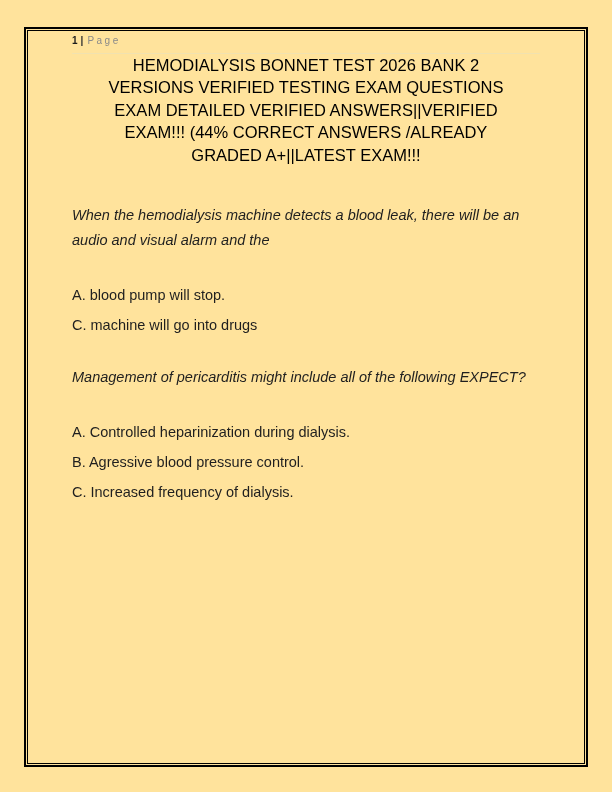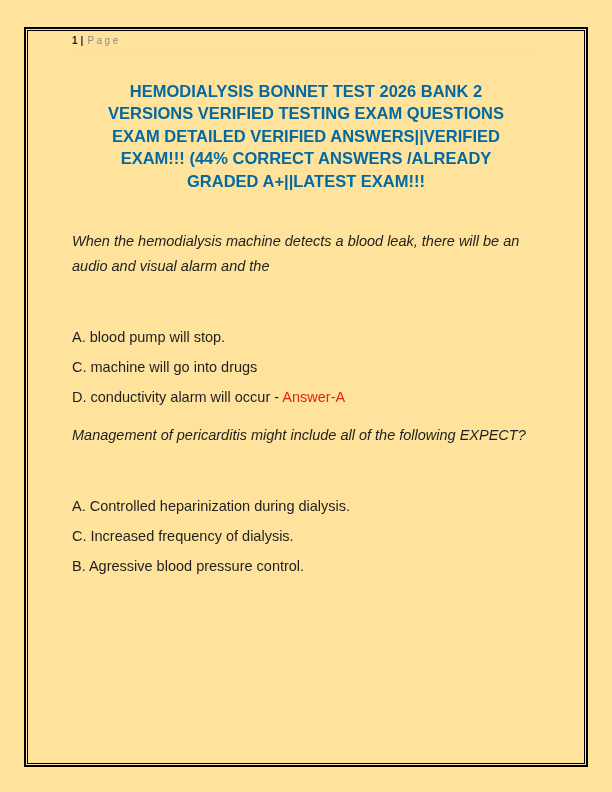--- a/index.html
+++ b/index.html
@@ -21,33 +21,33 @@
   }
   .header {
     display:flex; align-items:baseline;
     border-bottom:1px solid #f1e2b0;
     padding-bottom:4px; height:14px;
   }
   .page-num { font-weight:bold; font-size:10px; color:#1c1c1c; }
   .sep { font-size:10px; font-weight:bold; color:#2f2f2f; margin:0 4px 0 3px; }
   .page-label { font-size:10px; color:#8a8a8a; letter-spacing:2.5px; }
   .title {
-    margin-top:26px; text-align:center;
-    color:#0369a1; font-weight:bold;
+    text-align:center;
+    color:#000000; font-weight:normal;
     font-size:16.5px; line-height:22.4px;
   }
   .question {
     margin:0; color:#1F1F1F;
     font-size:14.5px; line-height:25px;
     max-width:460px;
     font-style:italic;
   }
   .q1 { margin-top:37px; }
-  .q2 { margin-top:16px; }
-  .options { margin-top:48px; }
+  .q2 { margin-top:30px; }
+  .options { margin-top:32px; }
   .option {
     margin:0 0 10px 0; color:#1F1F1F;
     font-size:14.5px; line-height:20px;
   }
   .answer { color:#E02417; }
 </style>
 </head>
 <body>
 
 <div class="page">
@@ -66,26 +66,25 @@
         <div>EXAM DETAILED VERIFIED ANSWERS||VERIFIED</div>
         <div>EXAM!!! (44% CORRECT ANSWERS /ALREADY</div>
         <div>GRADED A+||LATEST EXAM!!!</div>
       </div>
 
       <p class="question q1">When the hemodialysis machine detects a blood leak, there will be an audio and visual alarm and the</p>
 
       <div class="options">
         <p class="option"><span>A. blood pump will stop.</span> <span class="answer"></span></p>
         <p class="option"><span>C. machine will go into drugs</span> <span class="answer"></span></p>
-        <p class="option"><span>D. conductivity alarm will occur -</span> <span class="answer">Answer-A</span></p>
       </div>
 
       <p class="question q2">Management of pericarditis might include all of the following EXPECT?</p>
 
       <div class="options">
         <p class="option"><span>A. Controlled heparinization during dialysis.</span> <span class="answer"></span></p>
+        <p class="option"><span>B. Agressive blood pressure control.</span> <span class="answer"></span></p>
         <p class="option"><span>C. Increased frequency of dialysis.</span> <span class="answer"></span></p>
-        <p class="option"><span>B. Agressive blood pressure control.</span> <span class="answer"></span></p>
       </div>
 
     </div>
   </div>
 </div>
 
 </body></html>

